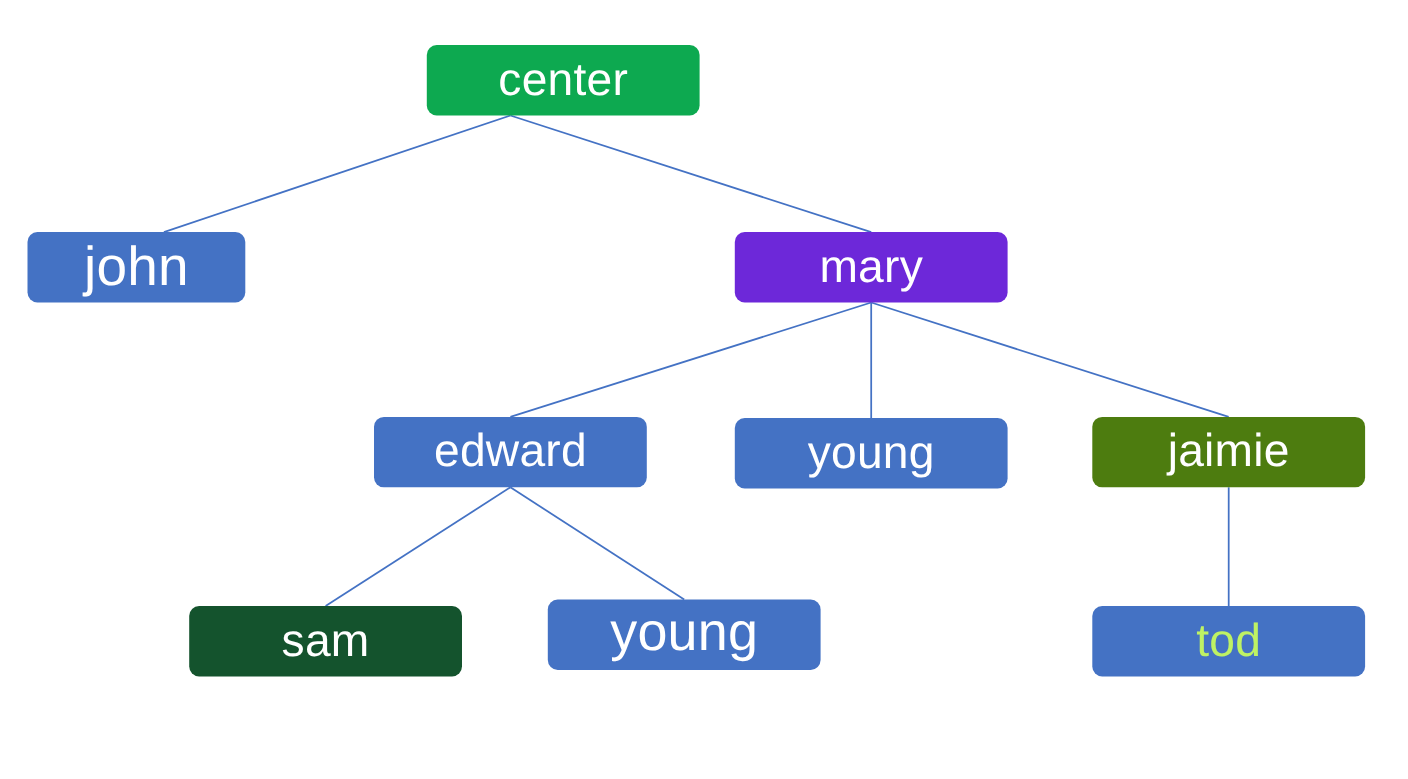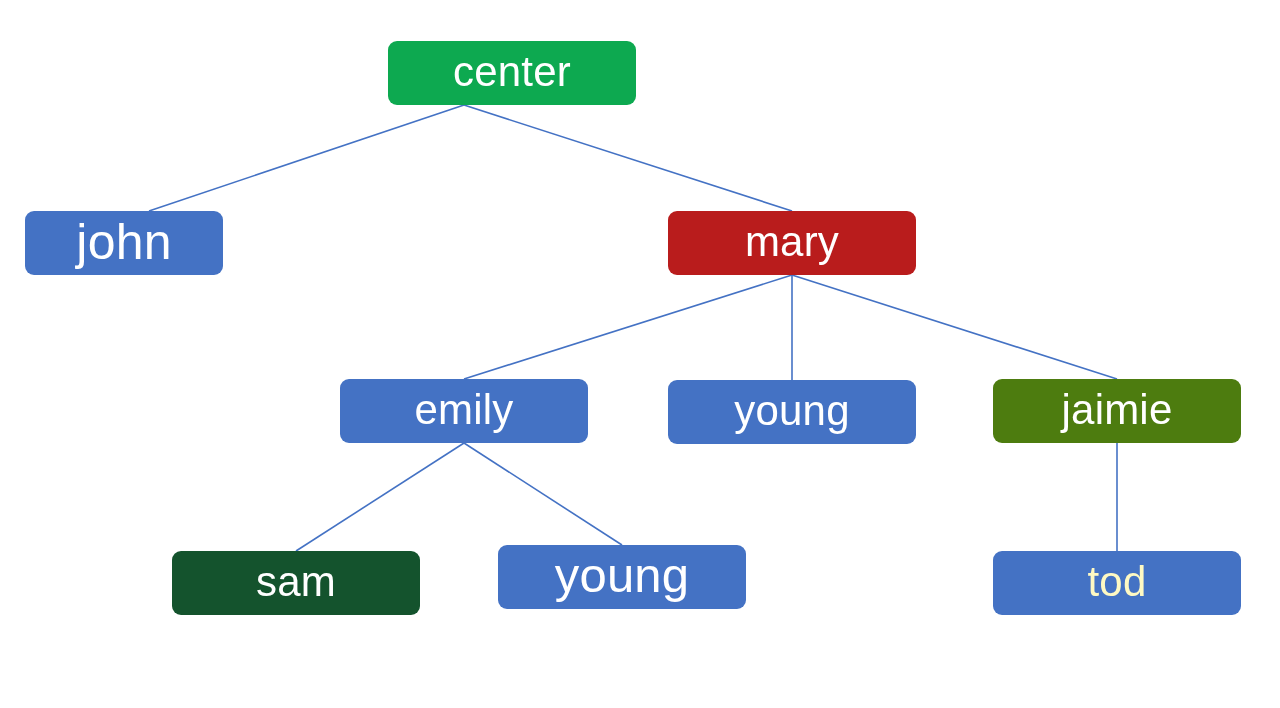--- a/index.html
+++ b/index.html
@@ -62,36 +62,36 @@
       <line x1="1117" y1="443" x2="1117" y2="551" stroke="#4472C4" stroke-width="1.6" stroke-linecap="butt"></line>
     </svg>
 
   <div id="node-layer">
       <div class="node" style="left: 340px; top: 41px; width: 248px; height: 64px; background: rgb(13, 169, 80); color: rgb(255, 255, 255); font-size: 42px; margin-left: 48px;">
         <span class="node-label">center</span>
       </div>
       <div class="node" style="left: 25px; top: 211px; width: 198px; height: 64px; background: rgb(68, 114, 196); color: rgb(255, 255, 255); font-size: 50px;">
         <span class="node-label">john</span>
       </div>
-      <div class="node" style="left: 668px; top: 211px; width: 248px; height: 64px; background: #b91c1c; color: rgb(255, 255, 255); font-size: 42px;">
+      <div class="node" style="left: 668px; top: 211px; width: 248px; height: 64px; background: #6d28d9; color: rgb(255, 255, 255); font-size: 42px;">
         <span class="node-label">mary</span>
       </div>
       <div class="node" style="left: 340px; top: 379px; width: 248px; height: 64px; background: rgb(68, 114, 196); color: rgb(255, 255, 255); font-size: 42px;">
-        <span class="node-label">emily</span>
+        <span class="node-label">edward</span>
       </div>
       <div class="node" style="left: 668px; top: 380px; width: 248px; height: 64px; background: rgb(68, 114, 196); color: rgb(255, 255, 255); font-size: 42px;">
         <span class="node-label">young</span>
       </div>
       <div class="node" style="left: 993px; top: 379px; width: 248px; height: 64px; background: #4d7c0f; color: rgb(255, 255, 255); font-size: 42px;">
         <span class="node-label">jaimie</span>
       </div>
       <div class="node" style="left: 172px; top: 551px; width: 248px; height: 64px; background: #14532d; color: rgb(255, 255, 255); font-size: 42px;">
         <span class="node-label">sam</span>
       </div>
       <div class="node" style="left: 498px; top: 545px; width: 248px; height: 64px; background: rgb(68, 114, 196); color: rgb(255, 255, 255); font-size: 49px;">
         <span class="node-label">young</span>
       </div>
-      <div class="node" style="left: 993px; top: 551px; width: 248px; height: 64px; background: rgb(68, 114, 196); color: #fef9c3; font-size: 42px;">
+      <div class="node" style="left: 993px; top: 551px; width: 248px; height: 64px; background: rgb(68, 114, 196); color: #bef264; font-size: 42px;">
         <span class="node-label">tod</span>
       </div>
     </div>
 
 </div>
 
 </body></html>

